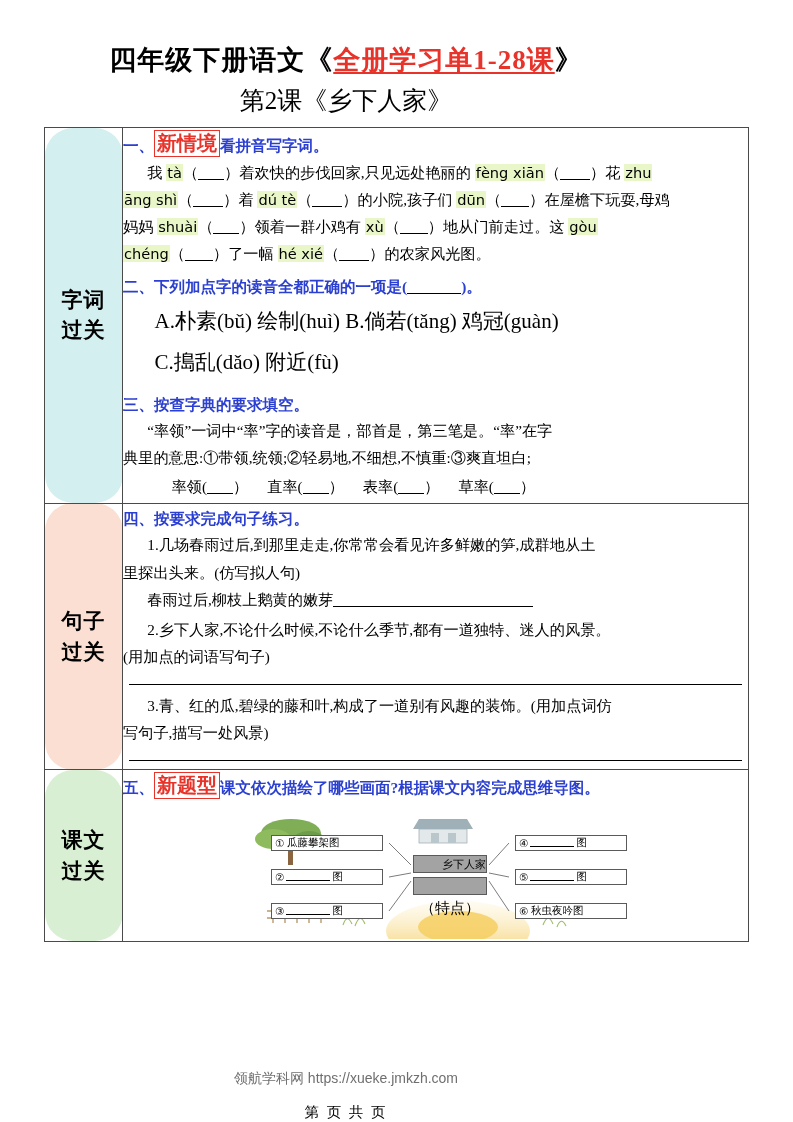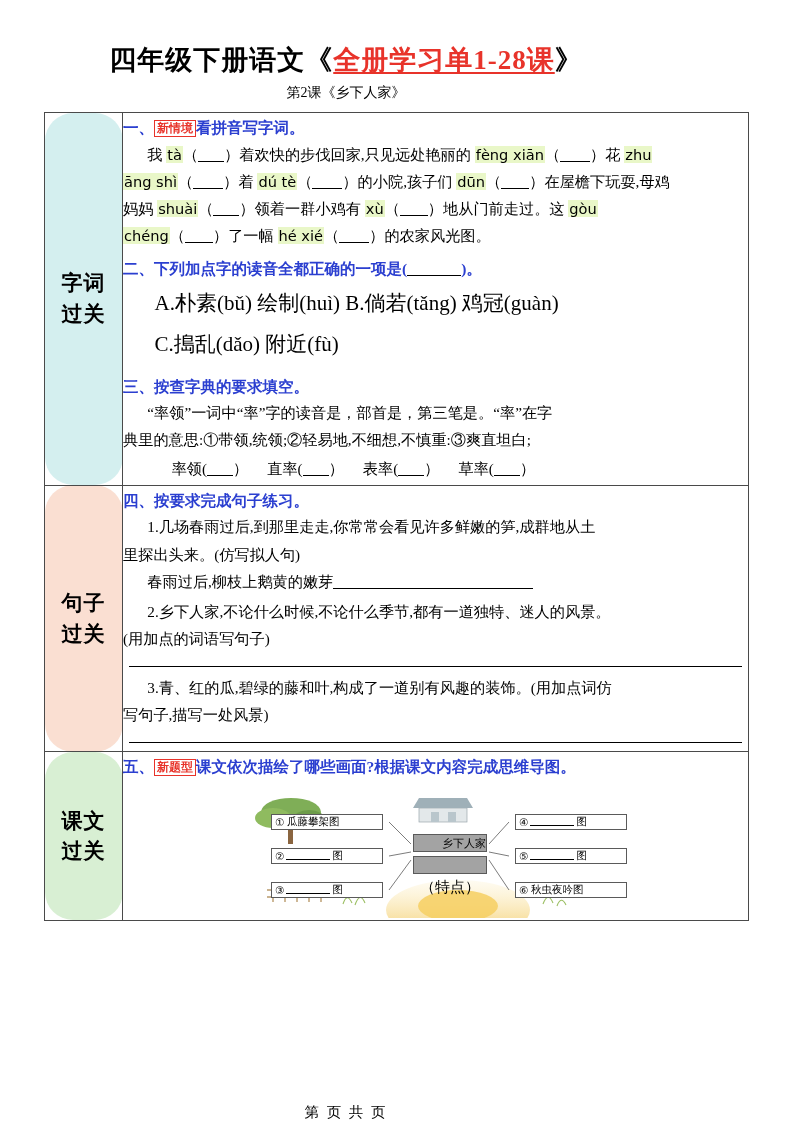--- a/index.html
+++ b/index.html
@@ -29,21 +29,21 @@
   }
   .main-title .black { color: #000; }
   .main-title .red {
     color: #e8332a;
     text-decoration: underline;
     text-decoration-color: #e8332a;
     text-underline-offset: 3px;
   }
   .sub-title {
     text-align: center;
-    font-size: 14px;
+    font-size: 25px;
     margin: 6px 0 10px 0;
     font-family: "Liberation Serif", serif;
   }
   
   table.sheet {
     width: 705px;
     border-collapse: collapse;
     table-layout: fixed;
     margin: 0 auto;
   }
@@ -75,21 +75,21 @@
     font-size: 15.5px;
     line-height: 1.65;
     margin: 2px 0 1px 0;
   }
   .tagbox {
     display: inline-block;
     border: 1px solid #e8332a;
     color: #e8332a;
     font-weight: bold;
     padding: 0 2px;
-    font-size: 12px;
+    font-size: 20px;
     line-height: 1.25;
     vertical-align: 1px;
   }
   .para {
     font-size: 15.2px;
     line-height: 1.72;
     margin: 1px 0;
     text-align: justify;
   }
   .indent { text-indent: 1.6em; }
@@ -378,15 +378,16 @@
             </div>
 
           </div>
         </div>
 
       </td>
     </tr>
   </tbody>
     </table>
 
+  <div class="watermark">领航学科网 https://xueke.jmkzh.com</div>
   <div class="pagefoot">第 页 共 页</div>
 
 </div>
 
 </body></html>

